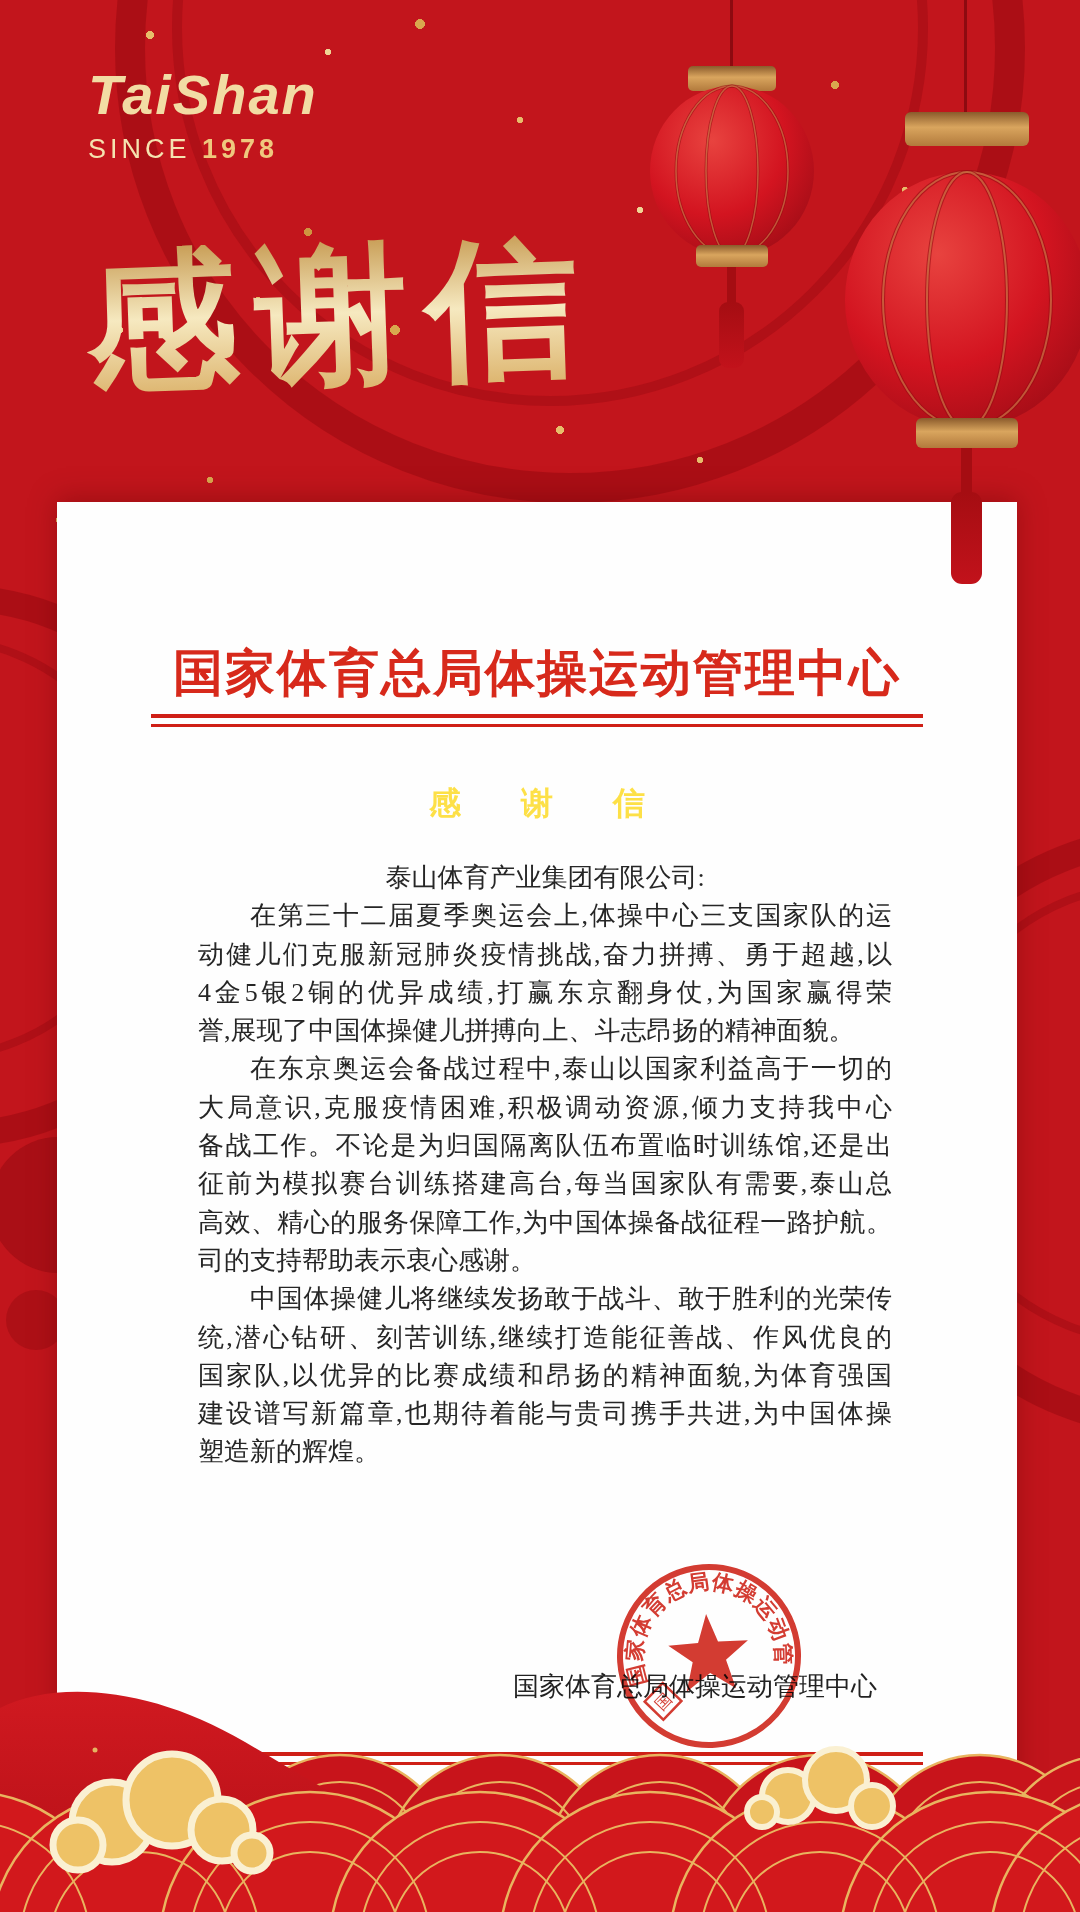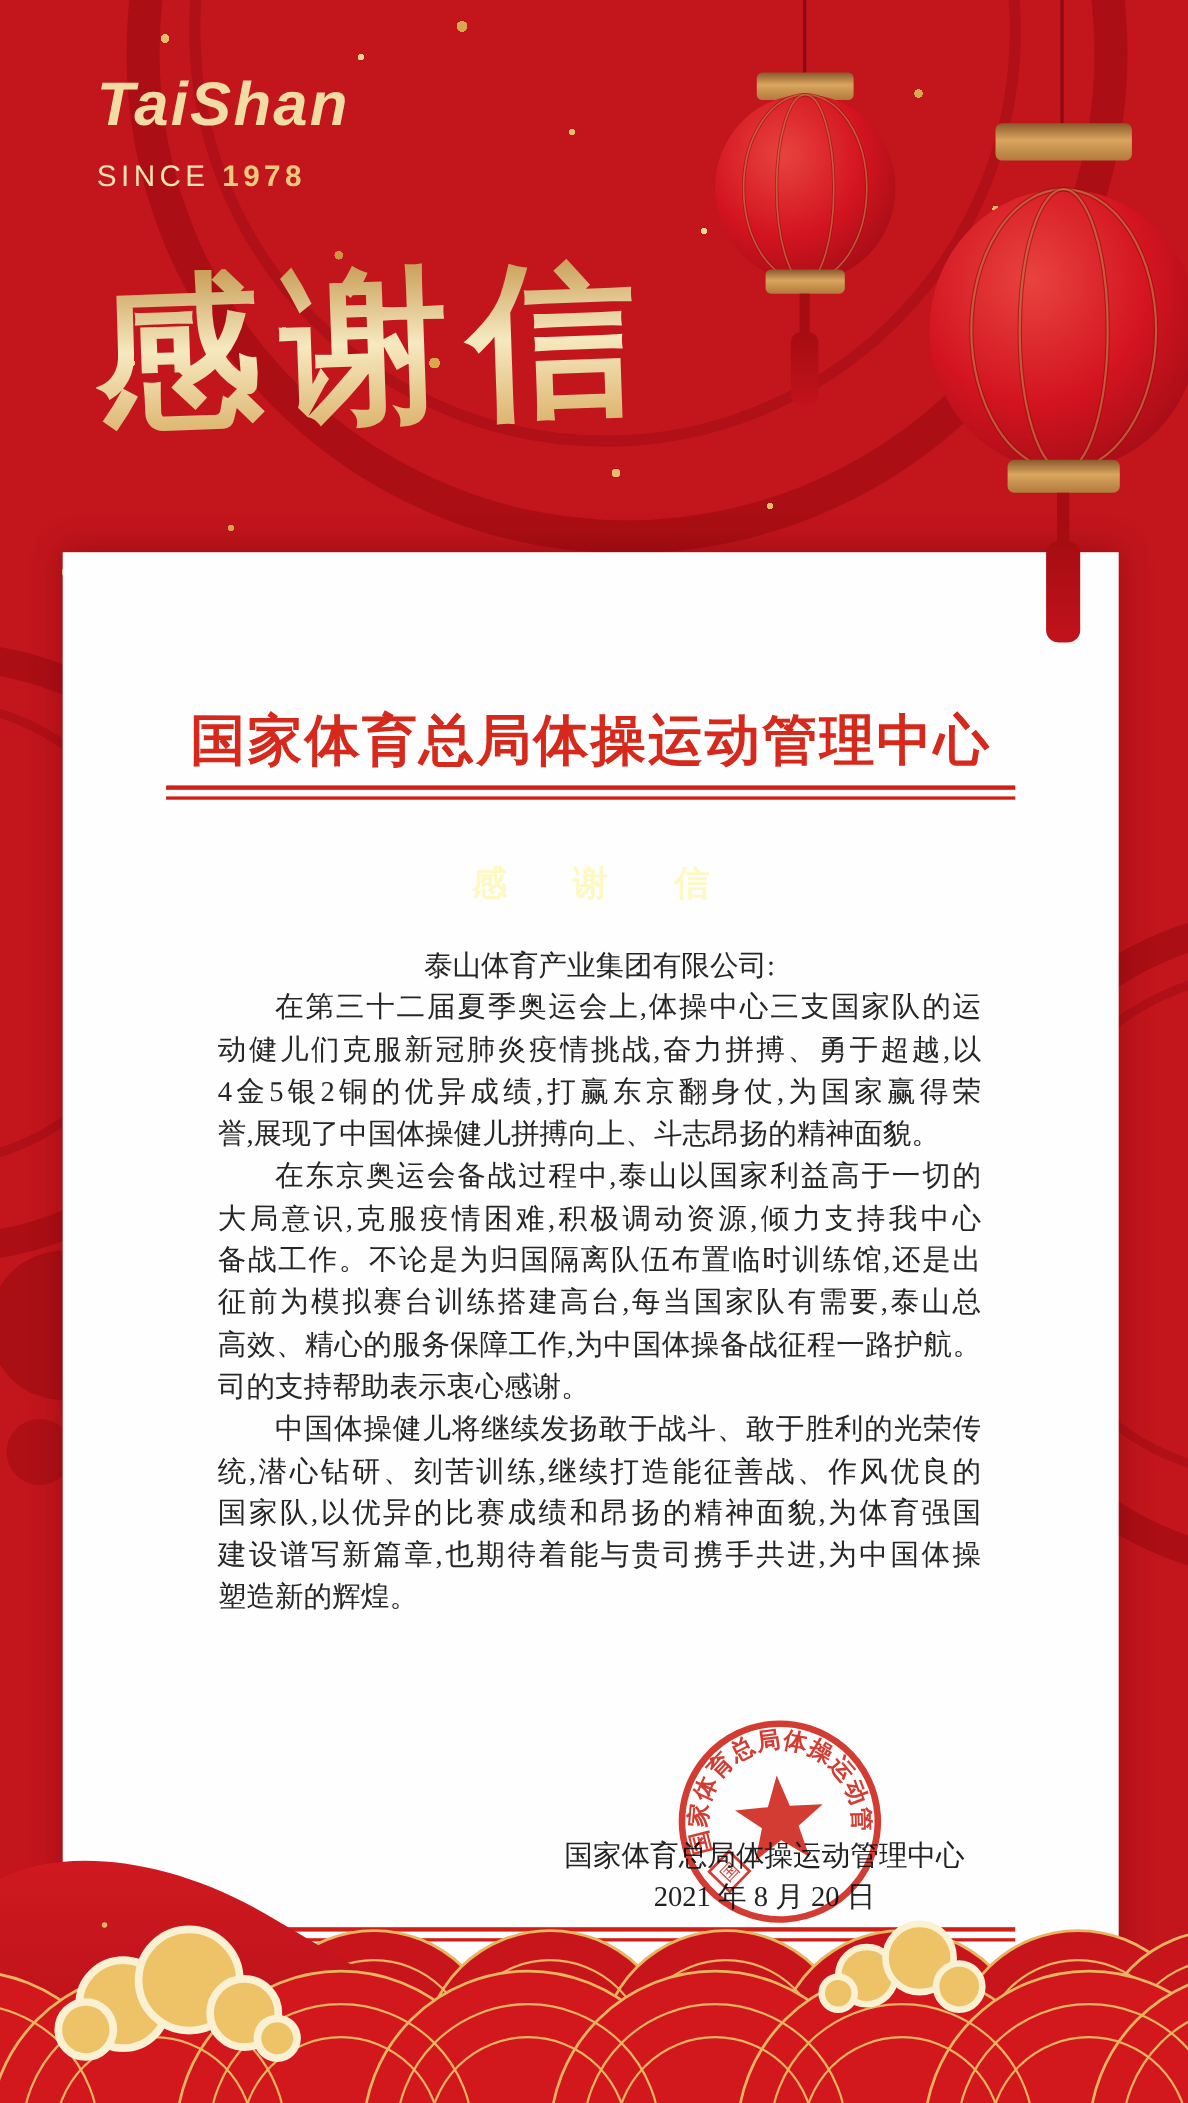--- a/index.html
+++ b/index.html
@@ -37,39 +37,39 @@
       radial-gradient(circle 4px at 835px 85px,#d9a84e 97%,transparent),
       radial-gradient(circle 3px at 905px 190px,#e7bd6b 97%,transparent),
       radial-gradient(circle 4px at 1010px 120px,#e7bd6b 97%,transparent),
       radial-gradient(circle 3px at 1045px 320px,#f0d695 97%,transparent),
       radial-gradient(circle 4px at 975px 425px,#d9a84e 97%,transparent),
       radial-gradient(circle 3px at 700px 460px,#e7bd6b 97%,transparent);
   }
   
   .brand{position:absolute;left:88px;top:62px;color:#f2dca4;font-family:"Liberation Sans","DejaVu Sans",sans-serif;z-index:3;}
   .brand .name{font-size:56px;font-weight:bold;font-style:italic;letter-spacing:2px;text-align:center;}
-  .brand .since{font-size:27px;letter-spacing:4px;margin-top:18px;color:#f5e3b0;}
+  .brand .since{font-size:27px;letter-spacing:4px;margin-top:7px;color:#f5e3b0;}
   .brand .since b{color:#efc87e;}
   
   .callig{
     position:absolute;left:86px;top:240px;z-index:3;
     font-size:152px;font-weight:bold;letter-spacing:18px;line-height:1;
     background:linear-gradient(180deg,#c99f58 0%,#f6e9c0 48%,#dcb36c 100%);
     -webkit-background-clip:text;background-clip:text;color:#e3c182;
     -webkit-text-fill-color:transparent;
     text-shadow:none;transform:rotate(-2deg);
   }
   
   .card{position:absolute;left:57px;top:502px;width:960px;height:1410px;background:#fefefe;z-index:2;box-shadow:0 -4px 26px rgba(90,0,0,.35);}
   .org-title{position:absolute;left:57px;top:640px;width:960px;text-align:center;z-index:3;
     font-size:50px;font-weight:bold;letter-spacing:2px;color:#d7291b;}
   .title-divider{position:absolute;left:151px;top:714px;width:772px;height:6px;z-index:3;
     border-top:4px solid #cf1f16;border-bottom:3px solid #cf1f16;}
   .letter-heading{position:absolute;left:57px;top:782px;width:960px;text-align:center;z-index:3;
-    font-size:32px;font-weight:bold;color:#fef9c3;letter-spacing:26px;text-indent:26px;}
+    font-size:32px;font-weight:bold;color:#fde047;letter-spacing:26px;text-indent:26px;}
   .letter-body{position:absolute;left:198px;top:859px;width:694px;z-index:3;
     font-size:26px;line-height:38.3px;color:#262626;}
   .salutation{text-align:center;}
   .bline{text-align:justify;text-align-last:justify;}
   .bline.indent{text-indent:52px;}
   .bline.pend{text-align-last:left;}
   .sig-block{position:absolute;left:505px;top:1668px;width:380px;z-index:4;
     font-size:26px;line-height:38px;color:#222;text-align:center;}
   
   .seal{position:absolute;left:613px;top:1560px;width:192px;height:192px;z-index:6;
@@ -123,21 +123,20 @@
       <div class="bline indent">中国体操健儿将继续发扬敢于战斗、敢于胜利的光荣传</div>
       <div class="bline">统,潜心钻研、刻苦训练,继续打造能征善战、作风优良的</div>
       <div class="bline">国家队,以优异的比赛成绩和昂扬的精神面貌,为体育强国</div>
       <div class="bline">建设谱写新篇章,也期待着能与贵司携手共进,为中国体操</div>
       <div class="bline pend">塑造新的辉煌。</div>
     </div>
 </div>
 
 <div class="sig-block">
   <div>国家体育总局体操运动管理中心</div>
-  <div>2021 年 8 月 20 日</div>
 </div>
 
 <svg class="lanterns" viewBox="0 0 1080 680" xmlns="http://www.w3.org/2000/svg">
   <defs>
     <linearGradient id="gold" x1="0" y1="0" x2="0" y2="1">
       <stop offset="0" stop-color="#8a5a2b"></stop>
         <stop offset=".45" stop-color="#d9a55e"></stop>
         <stop offset="1" stop-color="#b27a3c"></stop>
     </linearGradient>
     <radialGradient id="lball" cx="38%" cy="32%" r="80%">

